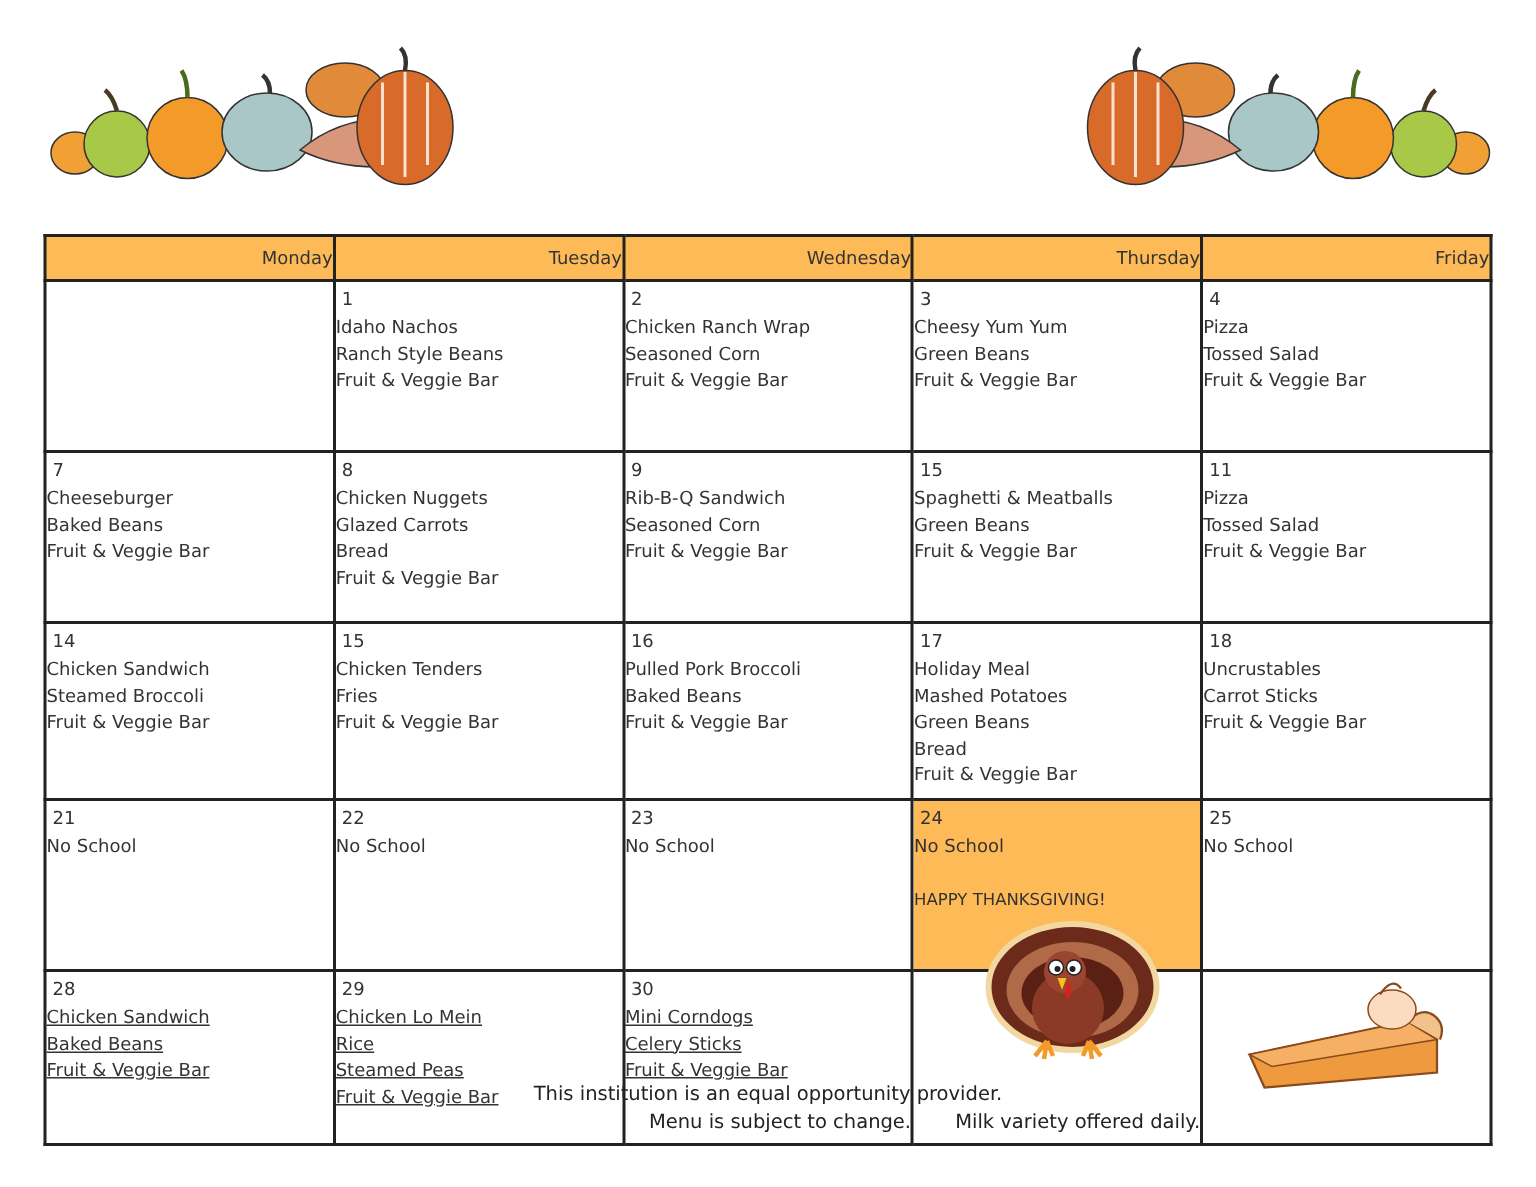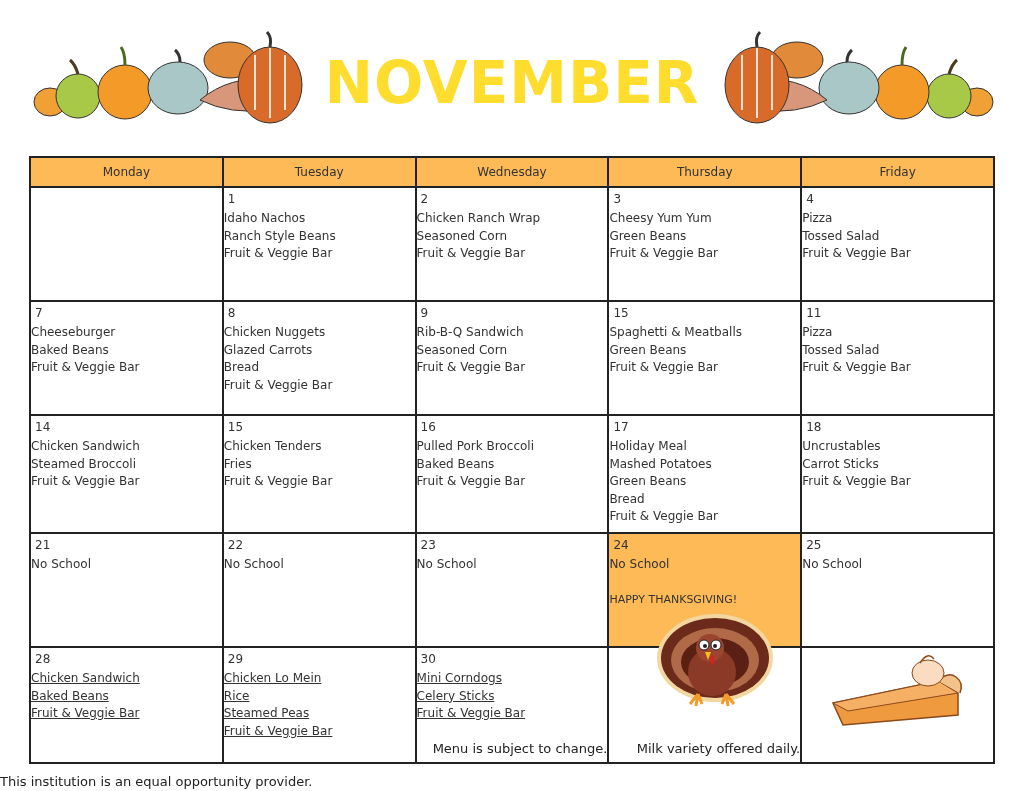--- a/index.html
+++ b/index.html
@@ -5,33 +5,33 @@
   html,body{margin:0;padding:0;background:#fff;}
   body{width:1024px;height:791px;position:relative;overflow:hidden;font-family:"DejaVu Sans","Liberation Sans",sans-serif;color:#222;}
   .header{position:absolute;left:0;top:0;width:1024px;height:155px;}
   .title{position:absolute;left:300px;top:48px;width:424px;text-align:center;font-family:"DejaVu Sans",sans-serif;font-weight:bold;font-size:58px;letter-spacing:1px;color:#fedd2e;line-height:70px;}
   .subtitle{position:absolute;left:300px;top:127px;width:424px;text-align:center;font-size:19px;color:#222;}
   .pumpkins{position:absolute;top:30px;width:275px;height:95px;}
   .pumpkins.left{left:30px;}
   .pumpkins.right{left:722px;transform:scaleX(-1);}
   table.cal{position:absolute;left:29px;top:156px;width:966px;border-collapse:collapse;table-layout:fixed;}
   table.cal th,table.cal td{border:2px solid #222;}
-  table.cal th{background:#fdba57;height:28px;font-weight:normal;font-size:12px;color:#333;padding:0;}
+  table.cal th{background:#fdba57;height:28px;font-weight:normal;font-size:12px;color:#333;padding:0;text-align:right;}
   table.cal td{vertical-align:top;font-size:12px;color:#333;padding:0;position:relative;}
   .r1 td{height:112px;}
   .r2 td{height:112px;}
   .r3 td{height:116px;}
   .r4 td{height:112px;}
   .r5 td{height:114px;text-decoration:underline;}
   .daynum{position:absolute;left:4px;top:4px;font-size:12px;color:#333;}
   .items{margin-top:22px;text-align:left;line-height:17.5px;}
   .note{position:absolute;left:0;right:0;bottom:6px;text-align:right;font-size:13px;color:#222;}
   td.holiday{background:#fdba57;margin-top:48px;}
   .holiday .items .msg{margin-top:17px;font-size:11px;}
-  .footer{position:absolute;left:0;width:1024px;top:774px;text-align:left;font-size:13px;color:#222;}
+  .footer{position:absolute;left:0;width:1024px;top:722px;text-align:center;font-size:13px;color:#222;}
   .turkey{position:absolute;left:650px;top:610px;width:130px;height:105px;}
   .pie{position:absolute;left:828px;top:653px;width:140px;height:80px;}
 </style>
 </head>
 <body>
 
 <div class="header">
   <svg class="pumpkins left" viewBox="0 0 275 95">
     <ellipse cx="20" cy="72" rx="16" ry="14" fill="#f0a035" stroke="#333" stroke-width="1"></ellipse>
     <ellipse cx="48" cy="66" rx="22" ry="22" fill="#a8c848" stroke="#333" stroke-width="1"></ellipse>
@@ -39,21 +39,20 @@
     <ellipse cx="95" cy="62" rx="27" ry="27" fill="#f39a28" stroke="#333" stroke-width="1"></ellipse>
     <path d="M95 35 q0 -12 -4 -18" stroke="#4a6a20" stroke-width="3" fill="none"></path>
     <ellipse cx="148" cy="58" rx="30" ry="26" fill="#a9c7c6" stroke="#333" stroke-width="1"></ellipse>
     <path d="M150 32 q0 -8 -5 -12" stroke="#333" stroke-width="3" fill="none"></path>
     <ellipse cx="200" cy="30" rx="26" ry="18" fill="#e08a3a" stroke="#333" stroke-width="1"></ellipse>
     <path d="M170 70 q30 -25 70 -20 l0 30 q-40 5 -70 -10z" fill="#d8967a" stroke="#333" stroke-width="1"></path>
     <ellipse cx="240" cy="55" rx="32" ry="38" fill="#d86a2a" stroke="#333" stroke-width="1"></ellipse>
     <path d="M225 25 v55 M240 18 v70 M255 25 v55" stroke="#fbe2d0" stroke-width="2"></path>
     <path d="M240 17 q2 -10 -3 -15" stroke="#333" stroke-width="3" fill="none"></path>
   </svg>
-  <div class="title">NOVEMBER</div>
   <svg class="pumpkins right" viewBox="0 0 275 95">
     <ellipse cx="20" cy="72" rx="16" ry="14" fill="#f0a035" stroke="#333" stroke-width="1"></ellipse>
     <ellipse cx="48" cy="66" rx="22" ry="22" fill="#a8c848" stroke="#333" stroke-width="1"></ellipse>
     <path d="M48 44 q-3 -10 -8 -14" stroke="#4a3a20" stroke-width="3" fill="none"></path>
     <ellipse cx="95" cy="62" rx="27" ry="27" fill="#f39a28" stroke="#333" stroke-width="1"></ellipse>
     <path d="M95 35 q0 -12 -4 -18" stroke="#4a6a20" stroke-width="3" fill="none"></path>
     <ellipse cx="148" cy="58" rx="30" ry="26" fill="#a9c7c6" stroke="#333" stroke-width="1"></ellipse>
     <path d="M150 32 q0 -8 -5 -12" stroke="#333" stroke-width="3" fill="none"></path>
     <ellipse cx="200" cy="30" rx="26" ry="18" fill="#e08a3a" stroke="#333" stroke-width="1"></ellipse>
     <path d="M170 70 q30 -25 70 -20 l0 30 q-40 5 -70 -10z" fill="#d8967a" stroke="#333" stroke-width="1"></path>

